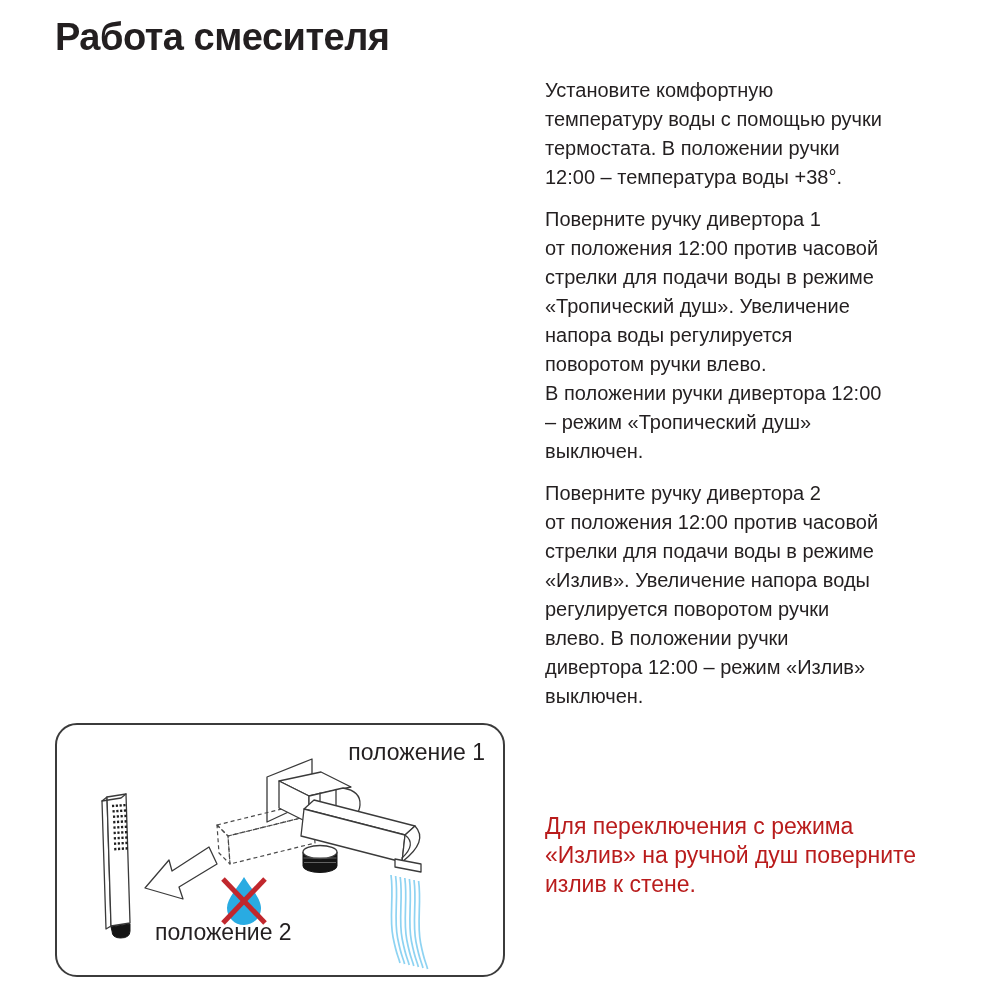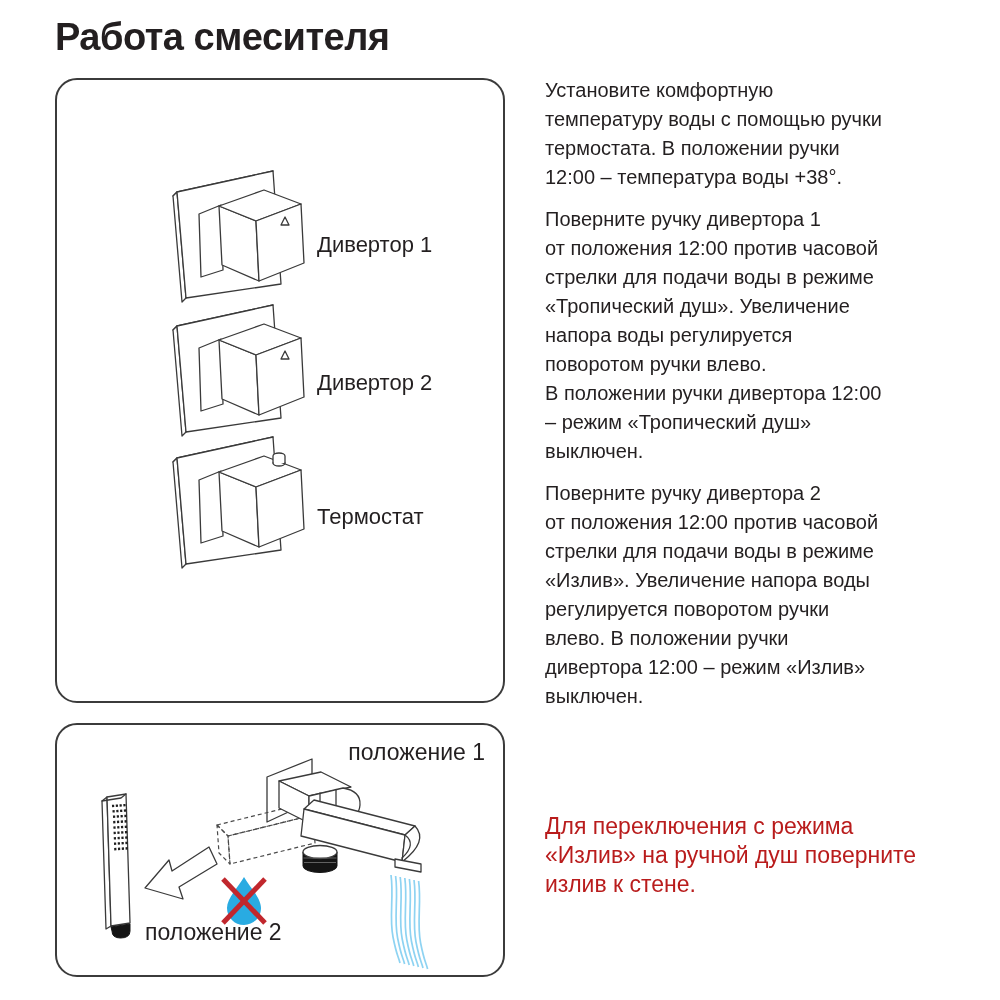--- a/index.html
+++ b/index.html
@@ -16,21 +16,21 @@
     border:2px solid #3b3b3b;border-radius:22px;box-sizing:content-box;
   }
   .panel.top{top:78px;height:621px;}
   .panel.bottom{top:723px;height:250px;text-align:right;}
   .knob-svg{position:absolute;left:110px;width:155px;height:140px;}
   .knob-label{
     position:absolute;left:260px;font-size:22px;line-height:26px;color:#231f20;white-space:nowrap;
   }
   .pos-label{position:absolute;font-size:23px;line-height:26px;color:#231f20;white-space:nowrap;}
   .pos1{top:14px;right:18px;}
-  .pos2{top:194px;left:88px;}
+  .pos2{top:194px;left:98px;}
   .instructions{
     position:absolute;left:545px;top:76px;width:450px;
   }
   .instructions p{
     margin:0 0 13px 0;font-size:20px;line-height:29px;white-space:pre-line;color:#231f20;
   }
   .note{
     position:absolute;left:545px;top:812px;width:450px;
     font-size:23px;line-height:29px;white-space:pre-line;color:#b91c1c;
   }
@@ -58,42 +58,20 @@
 
         <polygon class="line" points="52,42 89,57 92,117 55,101"></polygon>
 
         <polygon class="line" points="52,42 97,26 134,40 89,57"></polygon>
 
         <polygon class="line" points="89,57 134,40 137,99 92,117"></polygon>
       </g>
     </defs>
   </svg>
 
-  <div class="panel top">
-
-    <svg class="knob-svg" style="top:84px" viewBox="0 0 155 140">
-      <use href="#knob-base"></use>
-      <polygon class="line-nf" points="114,61 122,61 118,53"></polygon>
-    </svg>
-    <svg class="knob-svg" style="top:218px" viewBox="0 0 155 140">
-      <use href="#knob-base"></use>
-      <polygon class="line-nf" points="114,61 122,61 118,53"></polygon>
-    </svg>
-    <svg class="knob-svg" style="top:350px" viewBox="0 0 155 140">
-      <use href="#knob-base"></use>
-      <g>
-        <path class="line" d="M106,33 L106,26 A6,3 0 0 1 118,26 L118,33"></path>
-        <path class="line-nf" d="M106,33 A6,3 0 0 0 118,33"></path>
-      </g>
-    </svg>
-
-    <div class="knob-label" style="top:152px">Дивертор 1</div>
-    <div class="knob-label" style="top:290px">Дивертор 2</div>
-    <div class="knob-label" style="top:424px">Термостат</div>
-  </div>
 
   <div class="panel bottom">
     <svg width="446" height="250" viewBox="0 0 446 250" style="position:absolute;left:0;top:0">
 
       <g>
         <polygon class="line" points="45,76 50,72 54,201 49,204"></polygon>
         <polygon class="line" points="50,72 69,69 73,198 54,201"></polygon>
         <polyline class="line-nf" points="45,76 64,73 69,69"></polyline>
         <g stroke="#1f1f1f" stroke-width="2.4" stroke-dasharray="2.2 1.6">
           <line x1="55" y1="81" x2="70" y2="80"></line>

